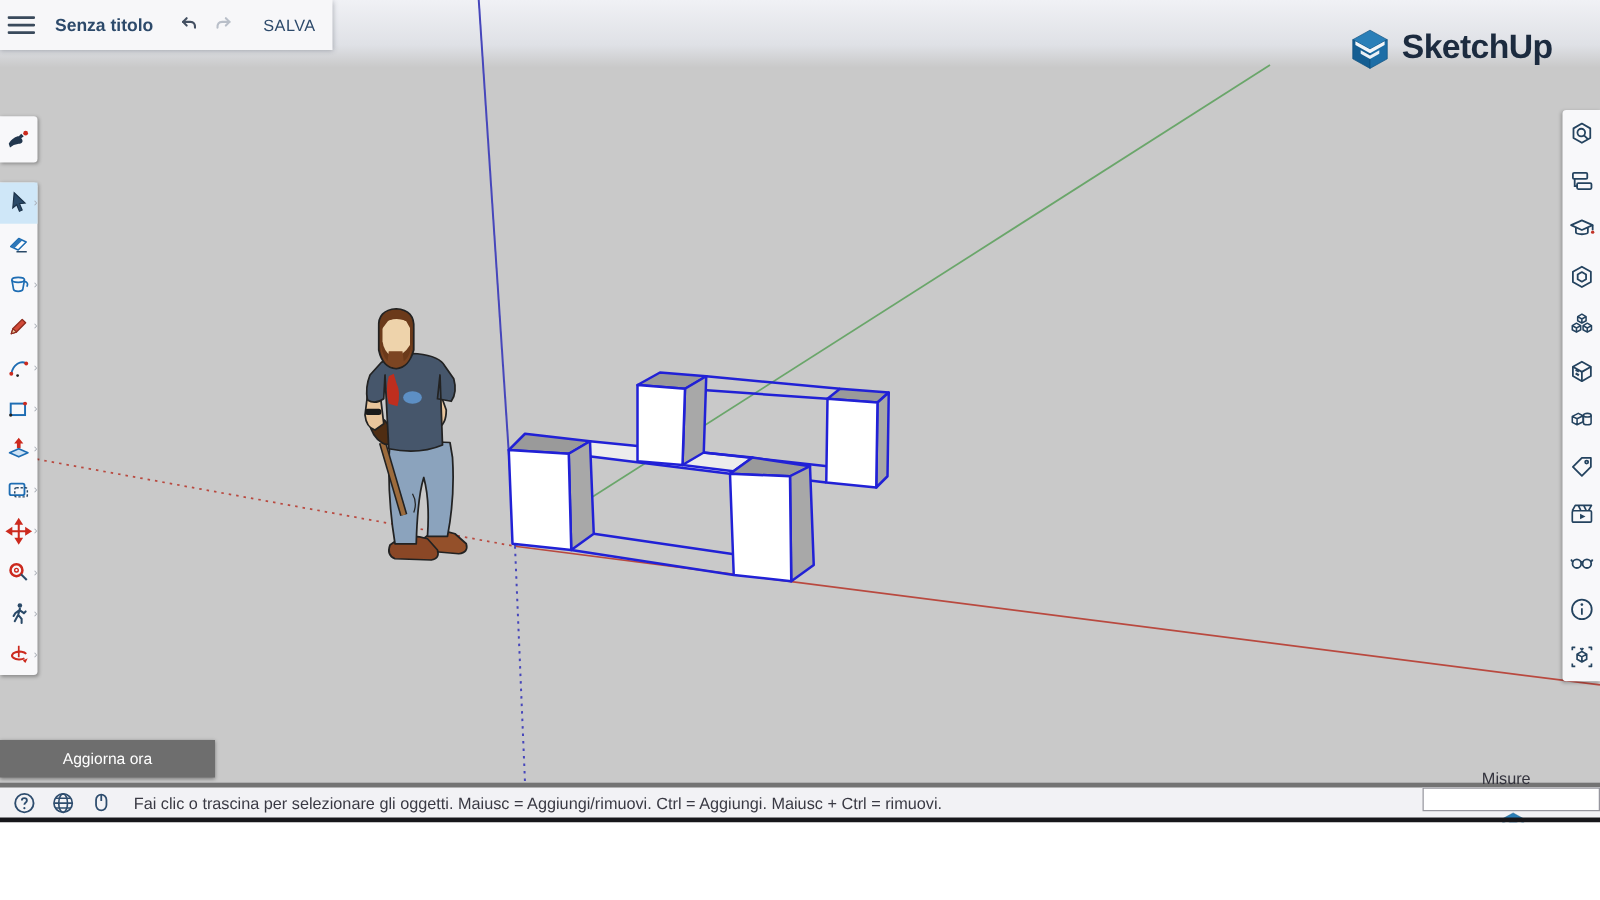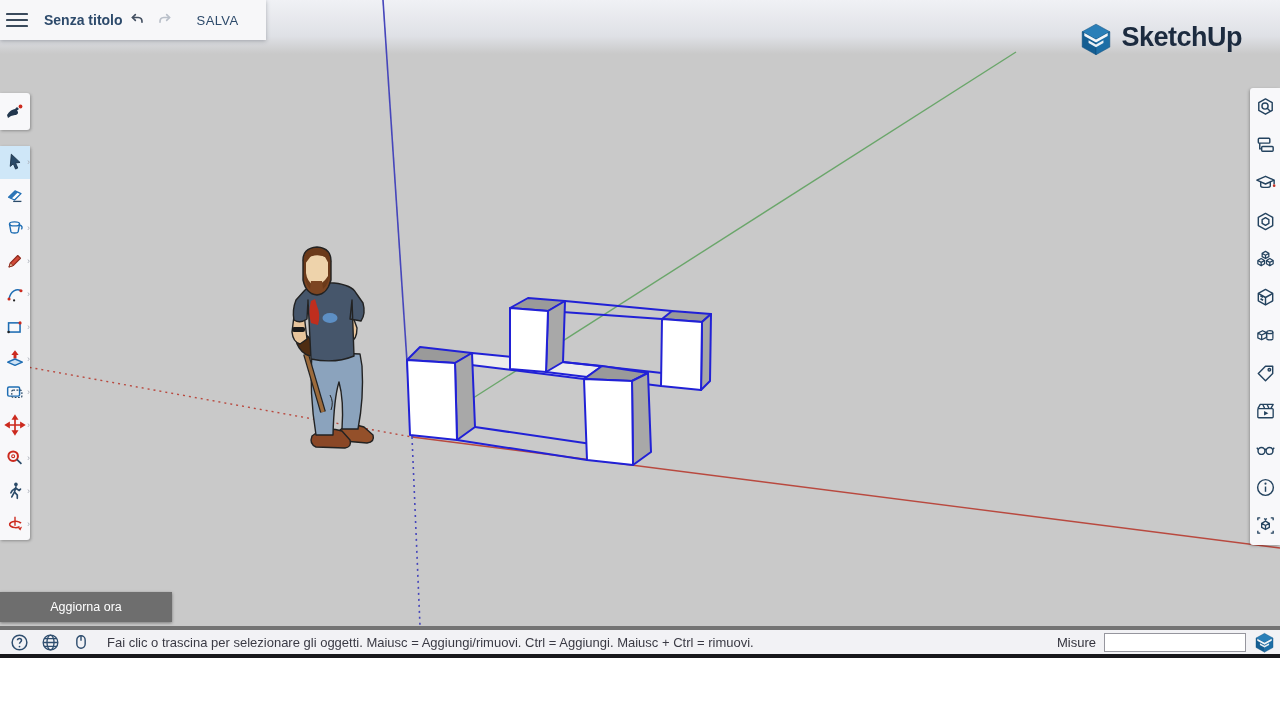--- a/index.html
+++ b/index.html
@@ -8,21 +8,21 @@
 
   
   .viewport{position:absolute;left:0;top:0;width:1280px;height:626px;
     background:linear-gradient(to bottom,#f0f1f5 0px,#dfe1e6 36px,#c9c9c9 54px);}
   .scene{position:absolute;left:0;top:0;}
 
   
   .topbar{position:absolute;left:0;top:0;width:266px;height:40px;background:#f7f7f9;
     box-shadow:0 1px 4px rgba(50,55,70,.35);display:flex;align-items:center;}
   .menu-btn{width:34px;height:40px;display:flex;align-items:center;justify-content:center;cursor:pointer;}
-  .doc-title{font-size:14px;font-weight:700;color:#2d4a6b;margin-left:10px;white-space:nowrap;}
+  .doc-title{font-size:14px;font-weight:700;color:#2d4a6b;margin-left:10px;margin-right:14px;white-space:nowrap;}
   .histbtn{width:28px;height:40px;display:flex;align-items:center;justify-content:center;cursor:pointer;}
   .save-btn{font-size:13px;font-weight:400;color:#2d4a6b;letter-spacing:.4px;margin-left:12px;
     background:none;border:none;cursor:pointer;padding:4px 6px;}
 
   
   .brand{position:absolute;right:38px;top:22px;display:flex;align-items:flex-start;gap:8px;}
   .brand-name{font-size:27px;font-weight:700;color:#1c2b3f;letter-spacing:-.5px;}
 
   
   .fly-card{position:absolute;left:0;top:93px;width:30px;height:37px;background:#f8f8fa;
@@ -44,21 +44,21 @@
   
   .update-btn{position:absolute;left:0;top:592px;width:172px;height:30px;background:#6e6e6e;
     color:#fff;font-size:12.5px;font-weight:400;border:none;display:flex;align-items:center;
     justify-content:center;box-shadow:0 1px 3px rgba(0,0,0,.4);cursor:pointer;}
 
   
   .statusbar{position:absolute;left:0;top:626px;width:1280px;height:28px;background:#f2f2f5;
     border-top:4px solid #737373;display:flex;align-items:center;}
   .sb-icon{width:24px;height:24px;display:flex;align-items:center;justify-content:center;margin-left:7px;cursor:pointer;}
   .sb-hint{font-size:13px;color:#3a3a44;margin-left:14px;white-space:nowrap;}
-  .sb-right{margin-left:auto;display:flex;align-items:center;}
+  .sb-right{margin-left:auto;display:flex;align-items:center;flex-direction:column;}
   .measure-label{font-size:13px;color:#33333d;margin-right:8px;}
   .measure-input{width:142px;height:19px;border:1px solid #96969e;background:#fff;font-size:12px;padding:0 4px;}
   .sb-logo{margin:0 5px 0 8px;display:flex;align-items:center;}
 
   .dark-band{position:absolute;left:0;top:654px;width:1280px;height:4px;background:#17171b;}
   .letterbox{position:absolute;left:0;top:658px;width:1280px;height:62px;background:#ffffff;}
 </style>
 </head>
 <body>
 

